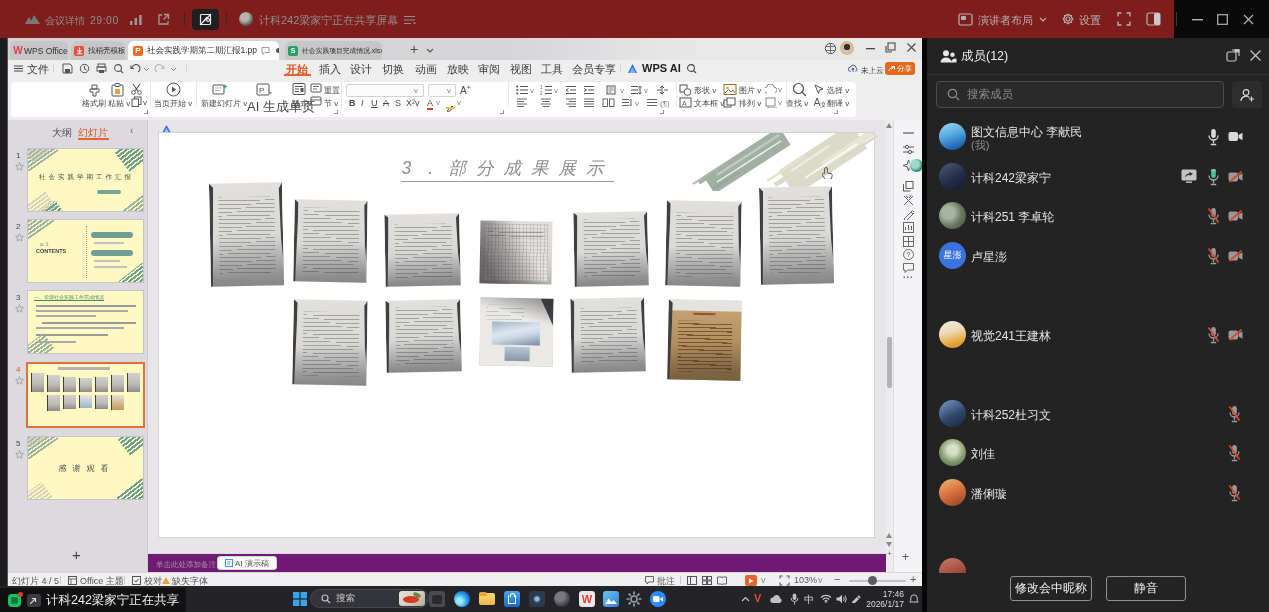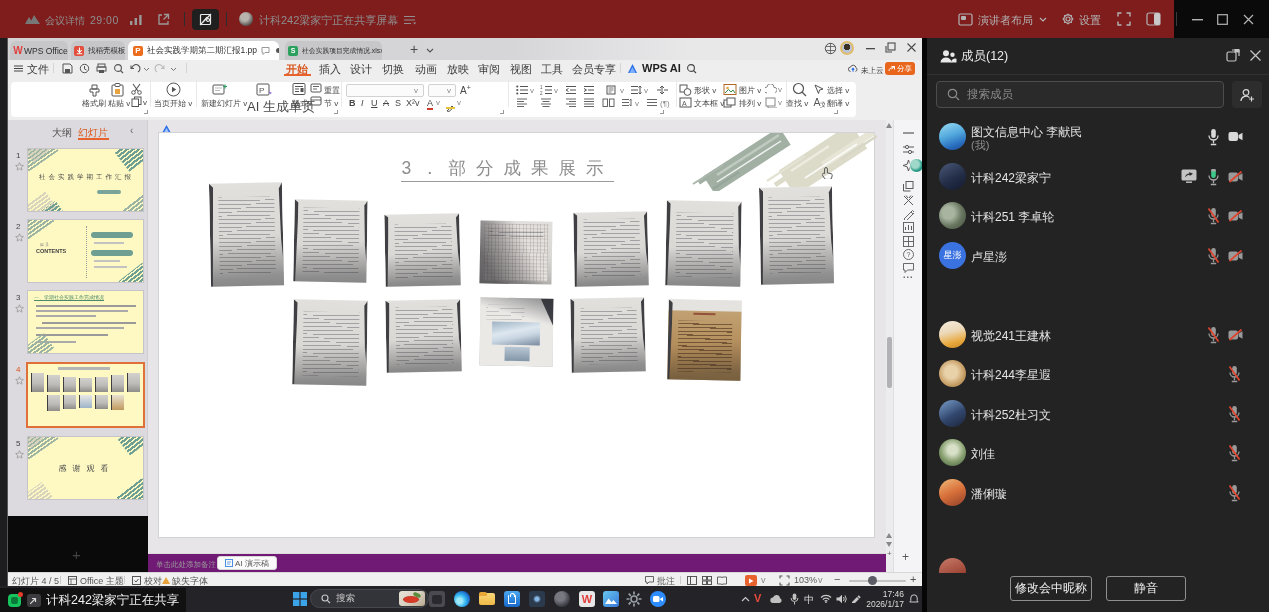--- a/index.html
+++ b/index.html
@@ -16,28 +16,28 @@
 .tabg{background:#c7c6c9;}
 .ticon{width:10px;height:10px;border-radius:2px;color:#fff;font-size:8px;font-weight:bold;display:flex;align-items:center;justify-content:center;margin-right:4px;flex:none;}
 #menubar{left:8px;top:60px;width:914px;height:16px;background:#efeeef;font-size:11px;color:#3a3a3a;}
 #menubar .m{position:absolute;top:2px;white-space:nowrap;}
 .rtab{color:#3c3c3c;}
 #ribbon{left:8px;top:76px;width:914px;height:44px;background:#efeeef;}
 #ribstrip{position:absolute;left:3px;top:6px;width:845px;height:35px;background:#fff;border-radius:4px;}
 .rsep{position:absolute;top:4px;width:1px;height:27px;background:#e9e9e9;}
 .rlab{position:absolute;font-size:8px;color:#474747;white-space:nowrap;}
 
-#slidepanel{left:8px;top:120px;width:140px;height:396px;background:#dcdade;border-right:1px solid #cfcdd1;}
+#slidepanel{left:8px;top:120px;width:140px;height:452px;background:#dcdade;border-right:1px solid #cfcdd1;}
 .thumb{position:absolute;left:19px;width:117px;height:64px;background:#fef9c3;border:1px solid #c5c4c8;overflow:hidden;}
 .tnum{position:absolute;left:8px;font-size:8px;color:#444;}
 .tstar{position:absolute;left:7px;font-size:9px;color:#8a8a8a;}
 
 #canvas{left:148px;top:120px;width:738px;height:433px;background:#e7e5e7;overflow:hidden;}
 #slide{position:absolute;left:11px;top:13px;width:715px;height:404px;background:#fff;box-shadow:0 0 0 1px #d3d2d4;}
-#stitle{position:absolute;left:-9px;top:23px;width:715px;text-align:center;font-size:17.5px;color:#8d8d8d;letter-spacing:10px;}
+#stitle{position:absolute;left:-9px;top:23px;width:715px;text-align:center;font-size:17.5px;font-style:italic;color:#8d8d8d;letter-spacing:10px;}
 #stitle span{border-bottom:1px solid #9a9a9a;padding-bottom:3px;}
 .ph{position:absolute;background:linear-gradient(180deg,#e1e0dd 0%,#d9d8d5 55%,#c6c5c2 82%,#b0afac 100%);}
 .pe-l{position:absolute;left:0;top:0;bottom:0;width:5.5%;background:#404044;clip-path:polygon(0 0,100% 4%,45% 100%,0 100%);}
 .pe-r{position:absolute;right:0;top:0;bottom:0;width:5%;background:#404044;clip-path:polygon(100% 0,100% 78%,45% 55%,10% 6%);}
 .psh{position:absolute;inset:0;background:linear-gradient(175deg,rgba(0,0,0,0) 52%,rgba(45,45,52,.30) 90%);}
 .pgrid{position:absolute;inset:4% 5%;background-image:repeating-linear-gradient(0deg,rgba(140,125,118,.28) 0 1px,transparent 1px 3.5px),repeating-linear-gradient(90deg,rgba(140,125,118,.28) 0 1px,transparent 1px 3.5px);background-color:#e4e2df;}
 .pshg{position:absolute;inset:0;background:linear-gradient(62deg,rgba(50,48,52,.65) 16%,rgba(70,66,70,.38) 42%,rgba(0,0,0,0) 64%);}
 
 #notes{left:148px;top:553px;width:738px;height:19px;background:#701a75;border-top:1px solid #dddcdd;font-size:9px;color:#9a9a9a;}
 #statusbar{left:8px;top:572px;width:914px;height:14px;background:#f1f0f1;border-top:1px solid #d9d8d9;font-size:9px;color:#555;}
@@ -903,30 +903,20 @@
           <path d="M2,7.5 a4.5,4.5 0 0 0 9,0" fill="none" stroke="#9a9a9a" stroke-width="1.3"></path>
           <path d="M6.5,12.5 v2.8 M3.8,16.5 h5.4" stroke="#9a9a9a" stroke-width="1.3"></path>
           <path d="M1.5,1.5 L11.5,15.5" stroke="#e0452f" stroke-width="1.7"></path>
         </svg>
         <svg class="micon" style="left:301px;top:8px" width="15" height="12" viewBox="0 0 15 12">
           <rect x="0.5" y="1.5" width="9.5" height="9" rx="2" fill="#9a9a9a"></rect>
           <path d="M10.5,4.5 L14.5,2.3 V9.7 L10.5,7.5 Z" fill="#9a9a9a"></path>
           <path d="M1.5,11 L13.5,0.5" stroke="#e0452f" stroke-width="1.7"></path>
         </svg>
       </div>
-<div class="mrow" style="top:322px">
-        <div class="mav" style="background:radial-gradient(circle at 45% 45%,#e8d0a8 0 30%,#c8a068 60%,#8a6838 100%)"></div>
-        <div class="mname">计科244李星遐</div>
-        <svg class="micon" style="left:301px;top:5px" width="13" height="18" viewBox="0 0 13 18">
-          <rect x="4.2" y="1" width="4.6" height="9" rx="2.3" fill="#9a9a9a"></rect>
-          <path d="M2,7.5 a4.5,4.5 0 0 0 9,0" fill="none" stroke="#9a9a9a" stroke-width="1.3"></path>
-          <path d="M6.5,12.5 v2.8 M3.8,16.5 h5.4" stroke="#9a9a9a" stroke-width="1.3"></path>
-          <path d="M1.5,1.5 L11.5,15.5" stroke="#e0452f" stroke-width="1.7"></path>
-        </svg>
-      </div>
 <div class="mrow" style="top:361.5px">
         <div class="mav" style="background:linear-gradient(150deg,#7aa0cc 0%,#32476e 55%,#1a2438 100%)"></div>
         <div class="mname">计科252杜习文</div>
         <svg class="micon" style="left:301px;top:5px" width="13" height="18" viewBox="0 0 13 18">
           <rect x="4.2" y="1" width="4.6" height="9" rx="2.3" fill="#9a9a9a"></rect>
           <path d="M2,7.5 a4.5,4.5 0 0 0 9,0" fill="none" stroke="#9a9a9a" stroke-width="1.3"></path>
           <path d="M6.5,12.5 v2.8 M3.8,16.5 h5.4" stroke="#9a9a9a" stroke-width="1.3"></path>
           <path d="M1.5,1.5 L11.5,15.5" stroke="#e0452f" stroke-width="1.7"></path>
         </svg>
       </div>

